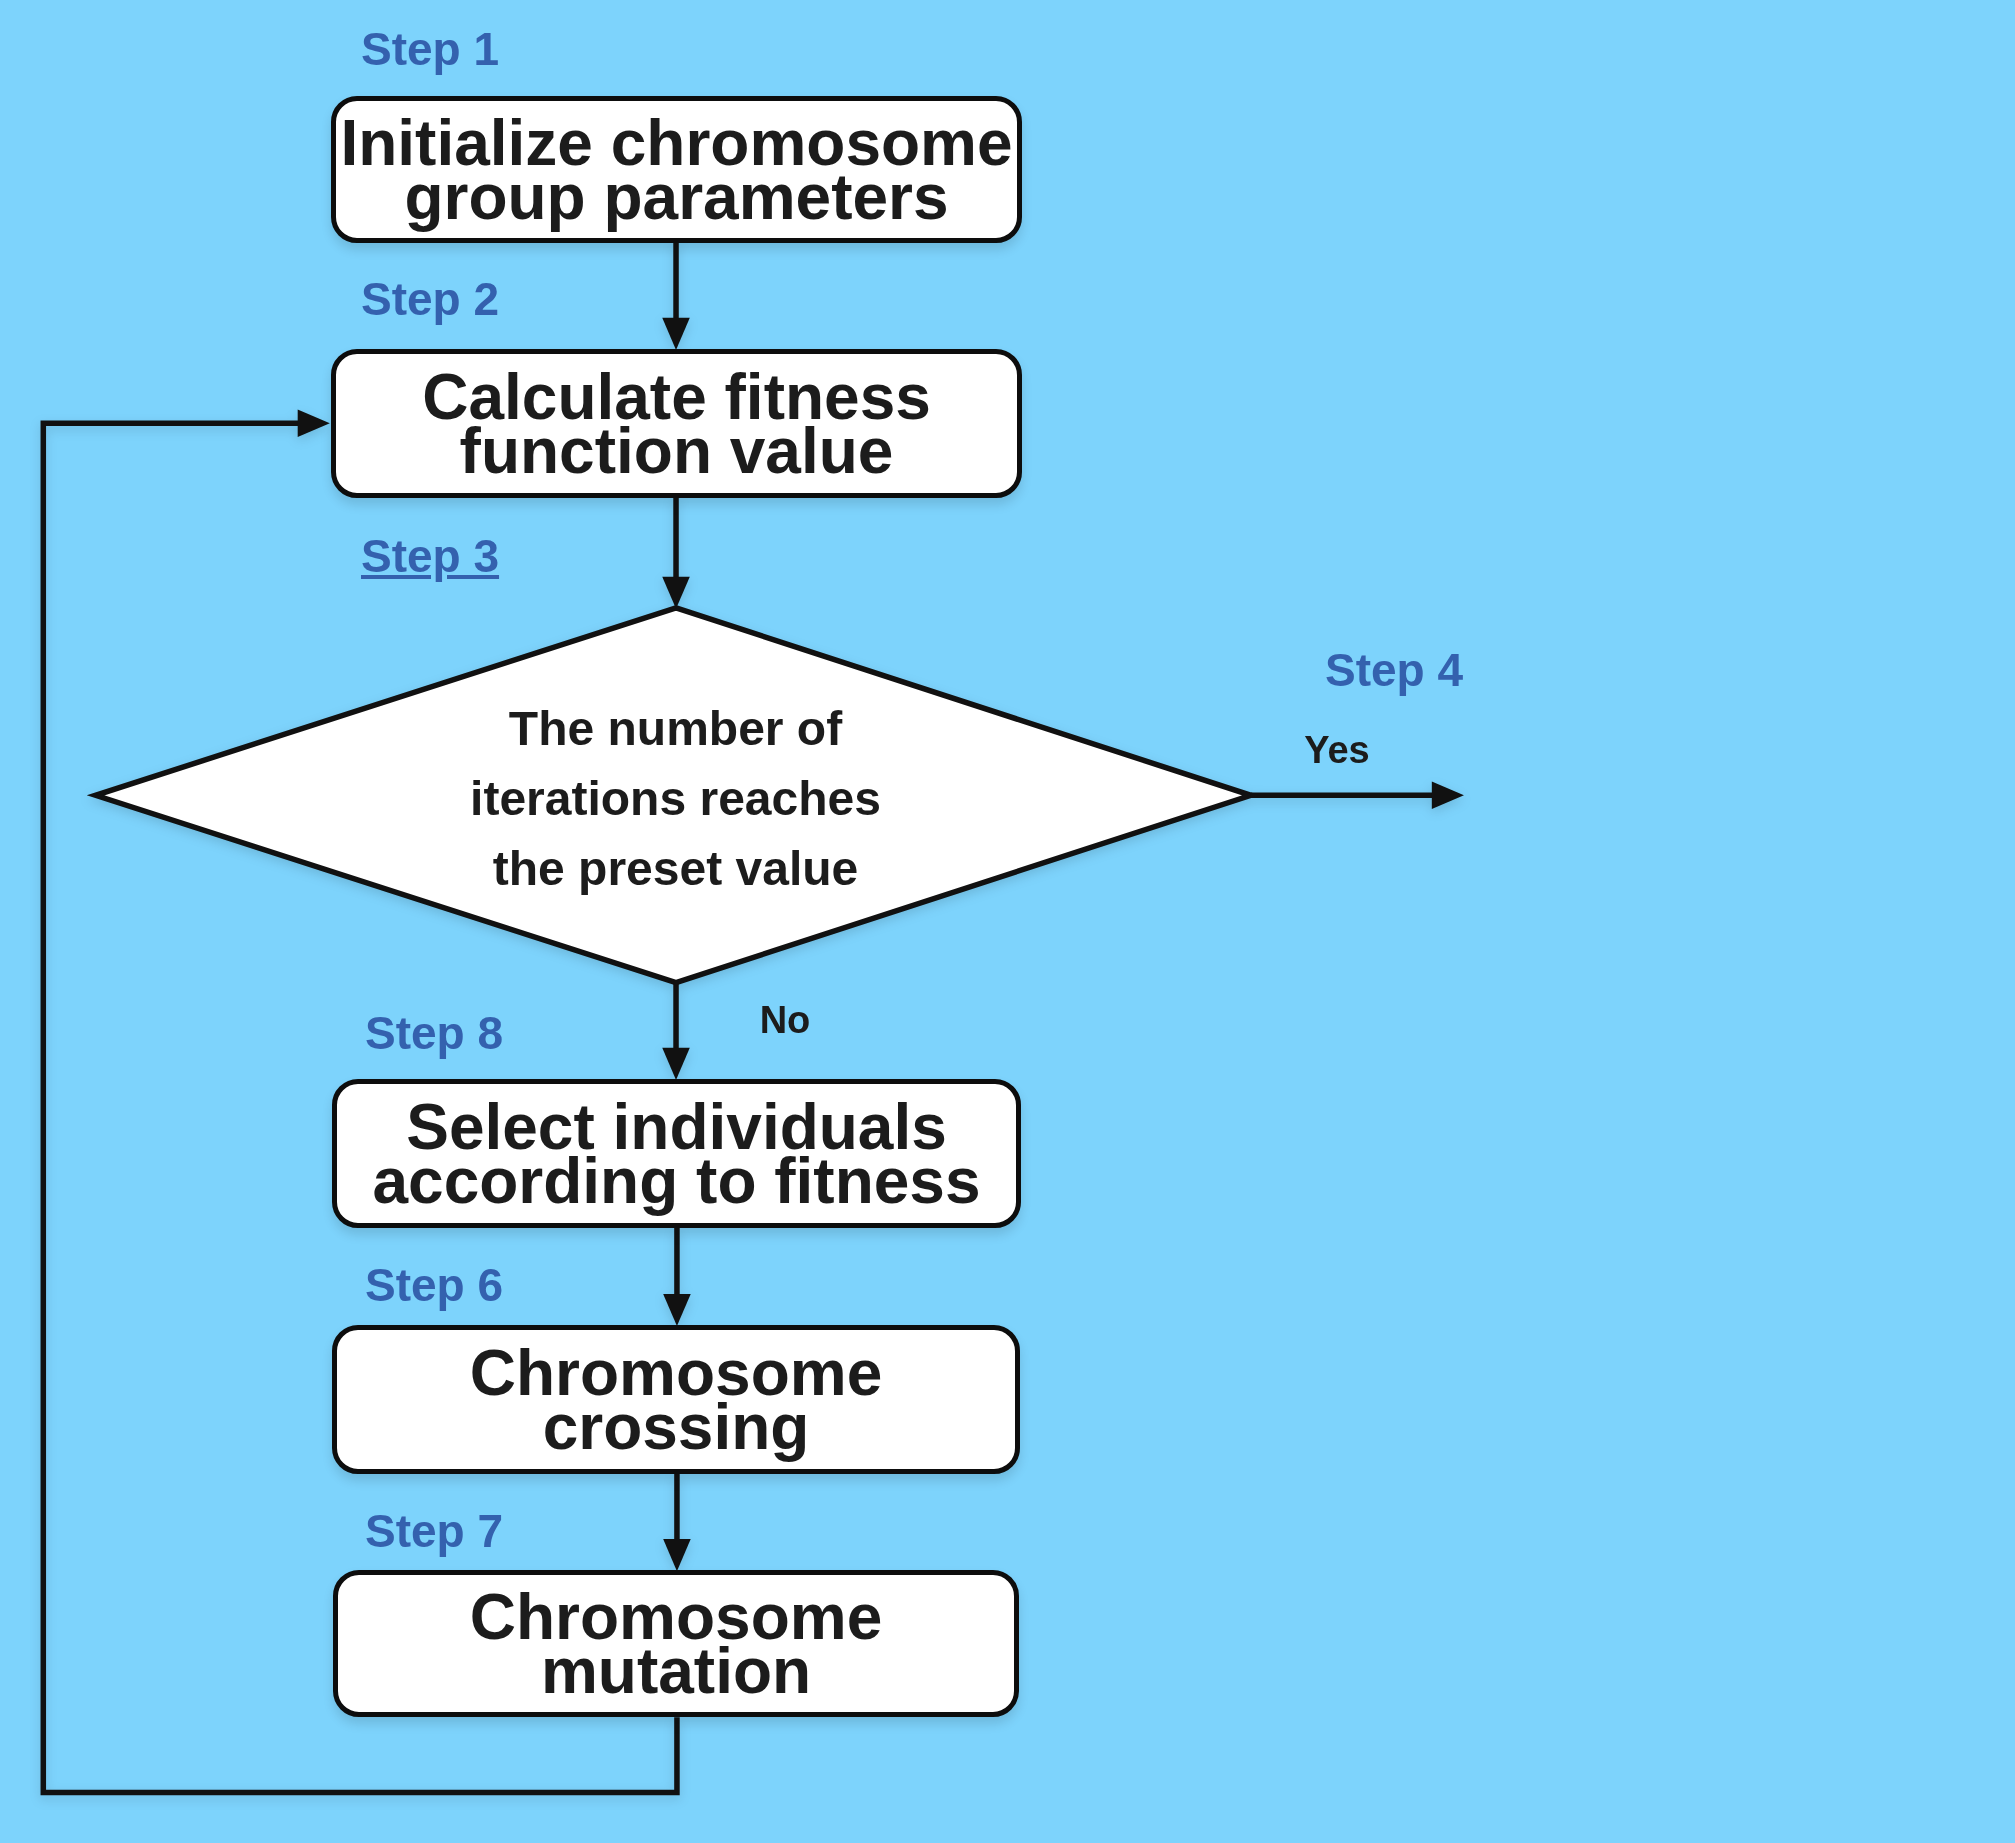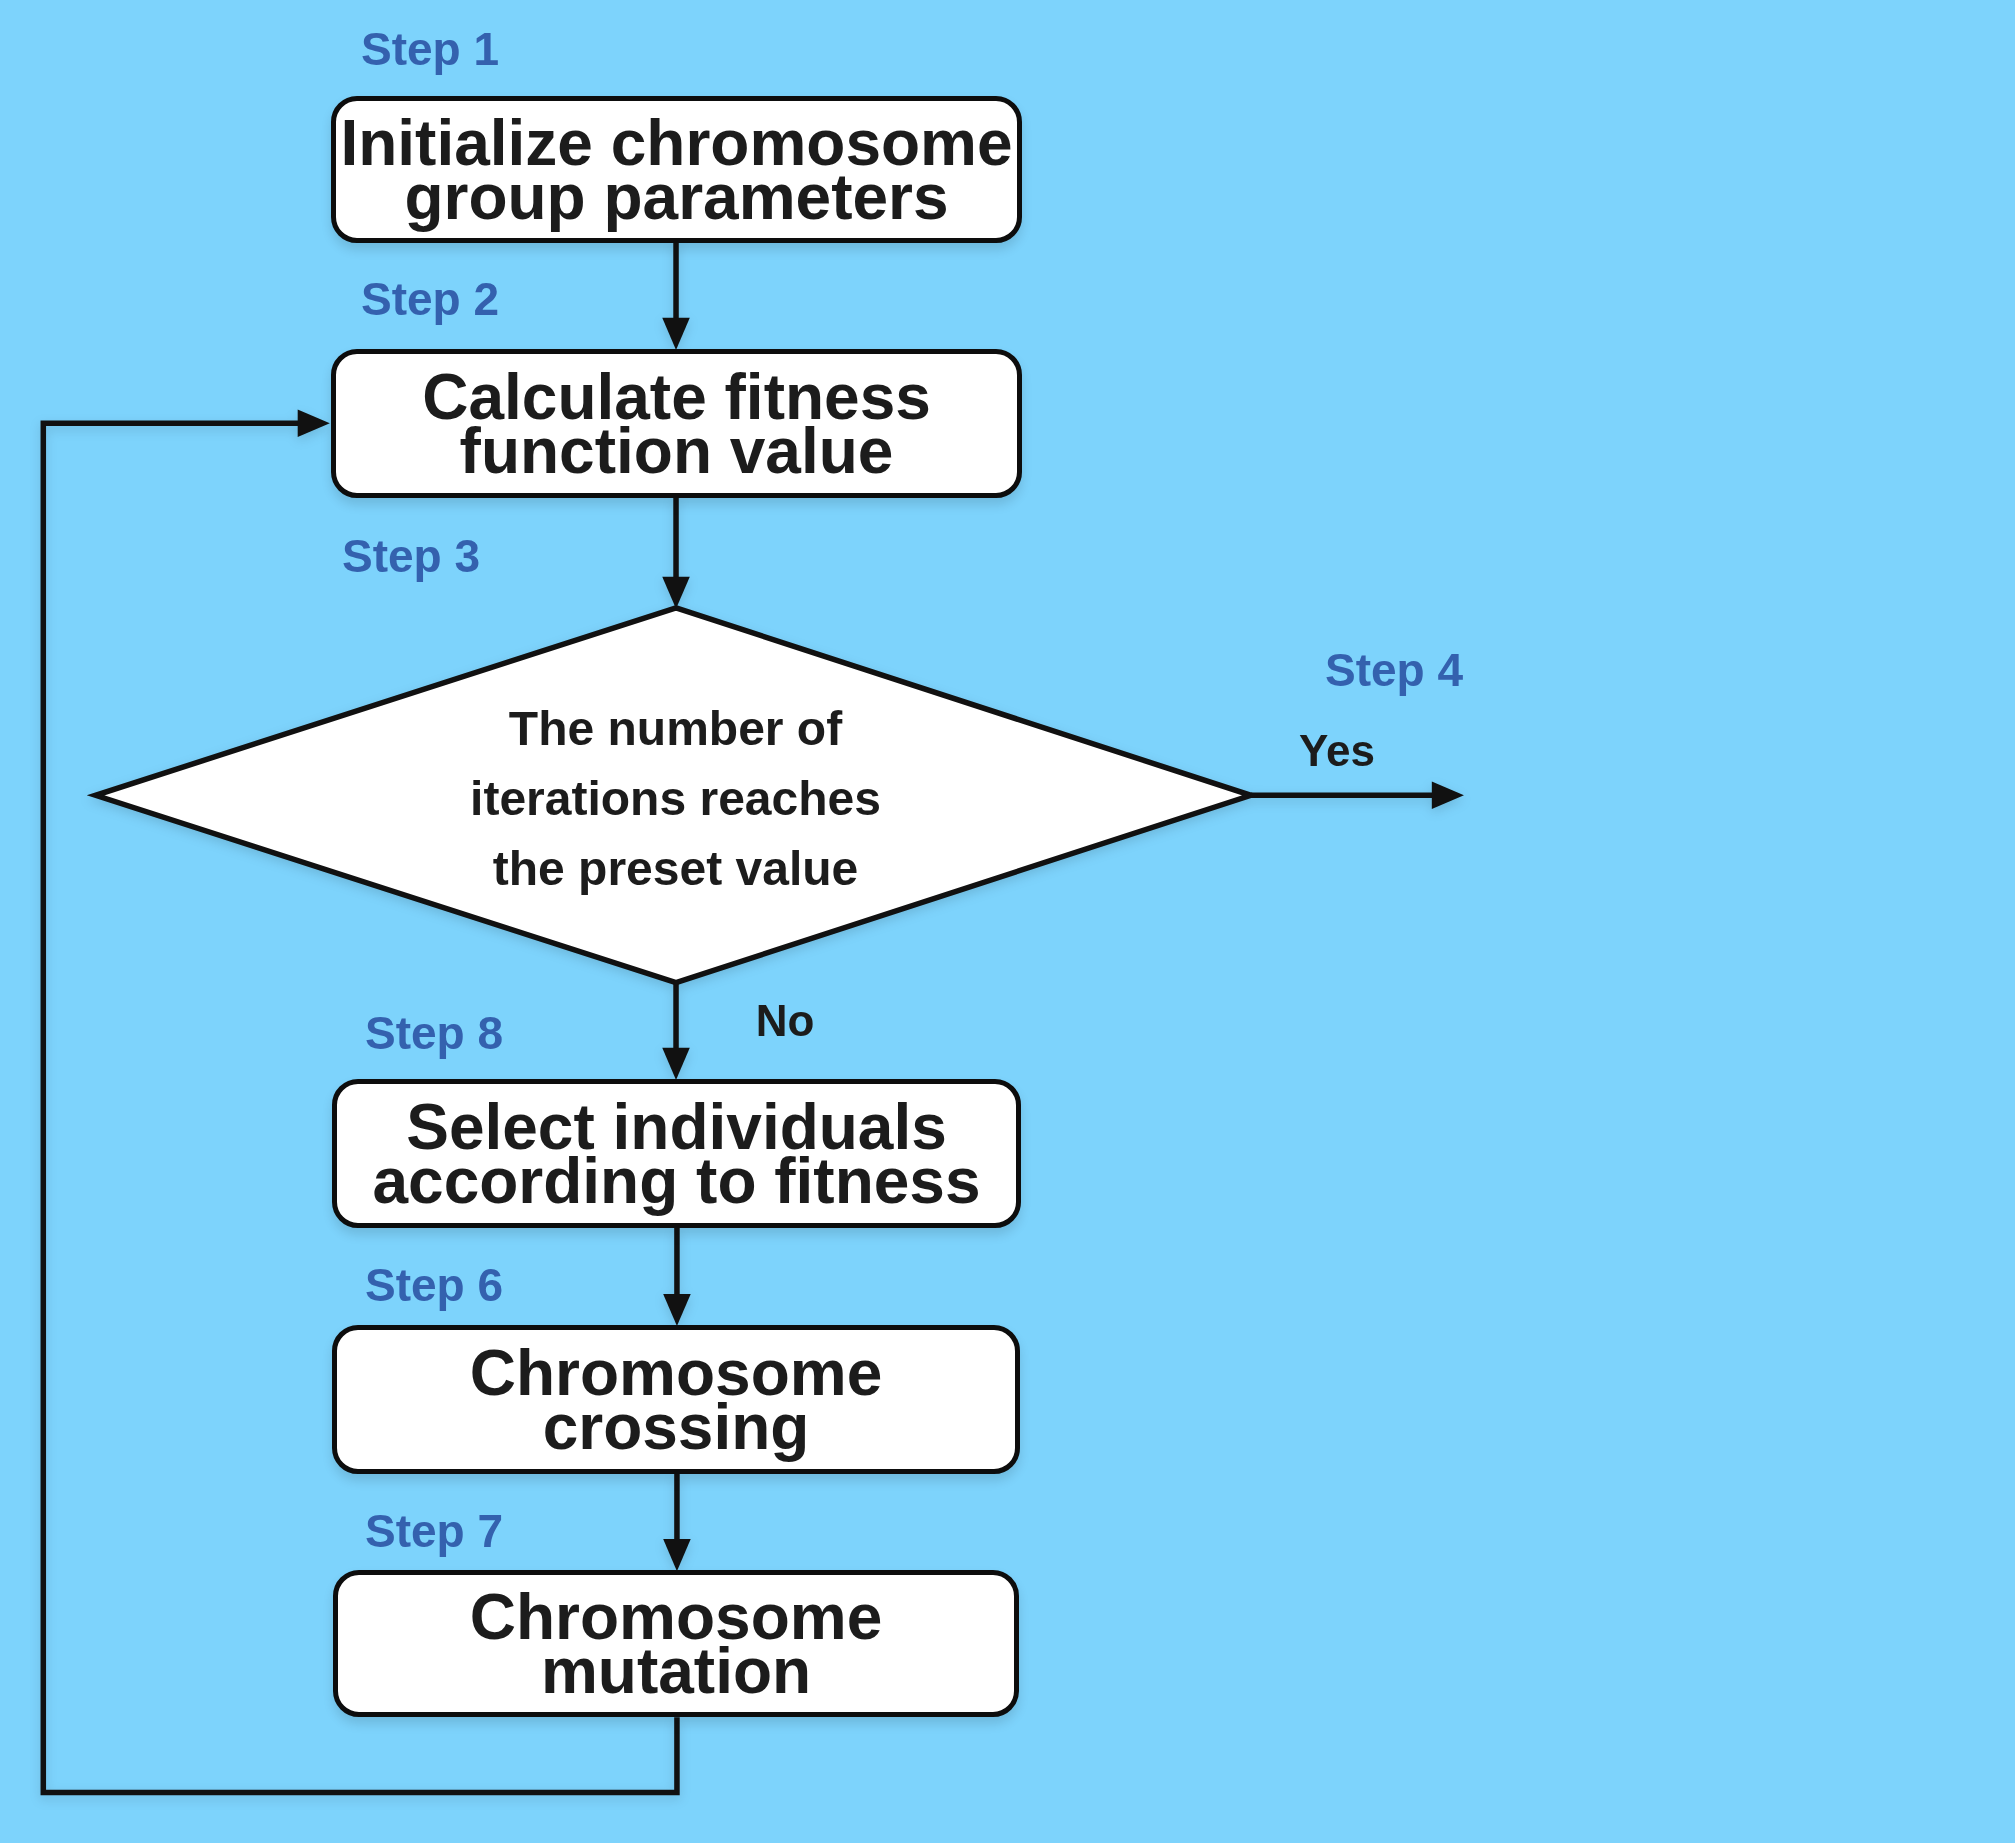--- a/index.html
+++ b/index.html
@@ -51,21 +51,21 @@
     position: absolute;
     font-weight: bold;
     font-size: 46px;
     line-height: 51px;
     color: #3461ae;
     white-space: nowrap;
   }
   .branch-label {
     position: absolute;
     font-weight: bold;
-    font-size: 44px;
+    font-size: 38px;
     line-height: 53px;
     color: #1c1c1c;
     text-align: center;
   }
 </style>
 </head>
 <body>
 
 <div class="canvas">
 
@@ -94,21 +94,21 @@
       <polygon points="721,1141 751,1141 736,1176"></polygon>
       <polygon points="722,1409 752,1409 737,1444"></polygon>
       <polygon points="722,1676 752,1676 737,1711"></polygon>
       <polygon points="1559,851 1559,881 1594,866"></polygon>
       <polygon points="324,446 324,476 359,461"></polygon>
     </g>
   </svg>
 
   <div class="step-label" style="left:361px; top:24px;">Step 1</div>
   <div class="step-label" style="left:361px; top:274px;">Step 2</div>
-  <div class="step-label" style="left:342px; top:531px;">Step 3</div>
+  <div class="step-label" style="left:361px; top:531px;text-decoration:underline;">Step 3</div>
   <div class="step-label" style="left:1325px; top:645px;">Step 4</div>
   <div class="step-label" style="left:365px; top:1008px;">Step 8</div>
   <div class="step-label" style="left:365px; top:1260px;">Step 6</div>
   <div class="step-label" style="left:365px; top:1506px;">Step 7</div>
 
   <div class="node" style="left:331px; top:96px; width:691px; height:147px;">Initialize chromosome
 group parameters</div>
 
   <div class="node" style="left:331px; top:349px; width:691px; height:149px;">Calculate fitness
 function value</div>

